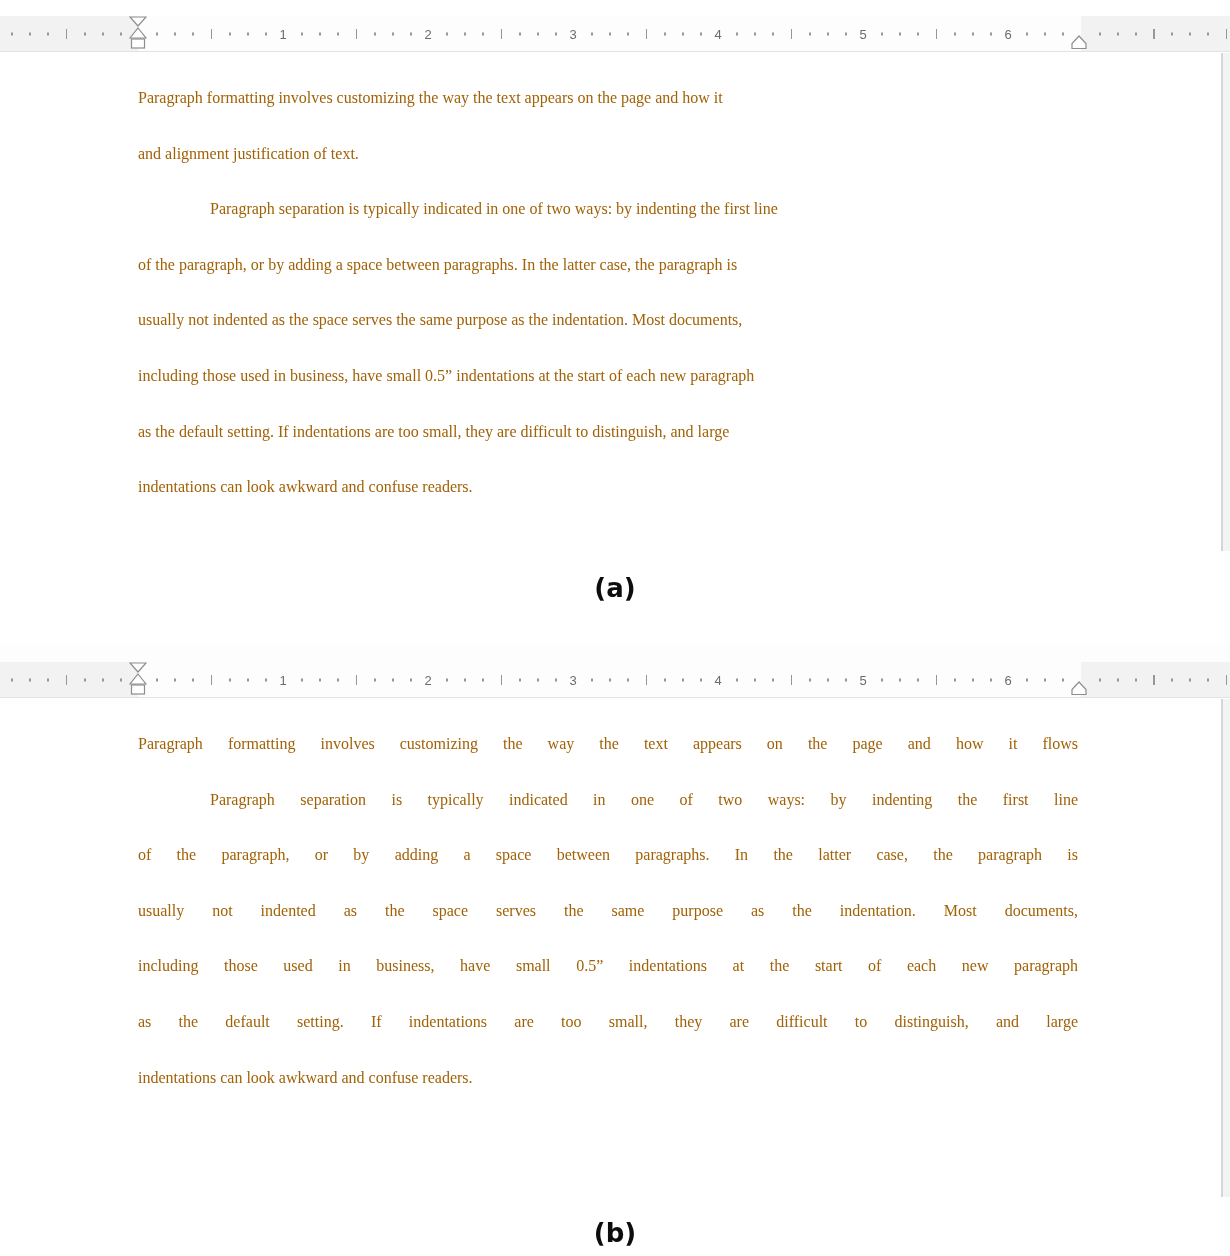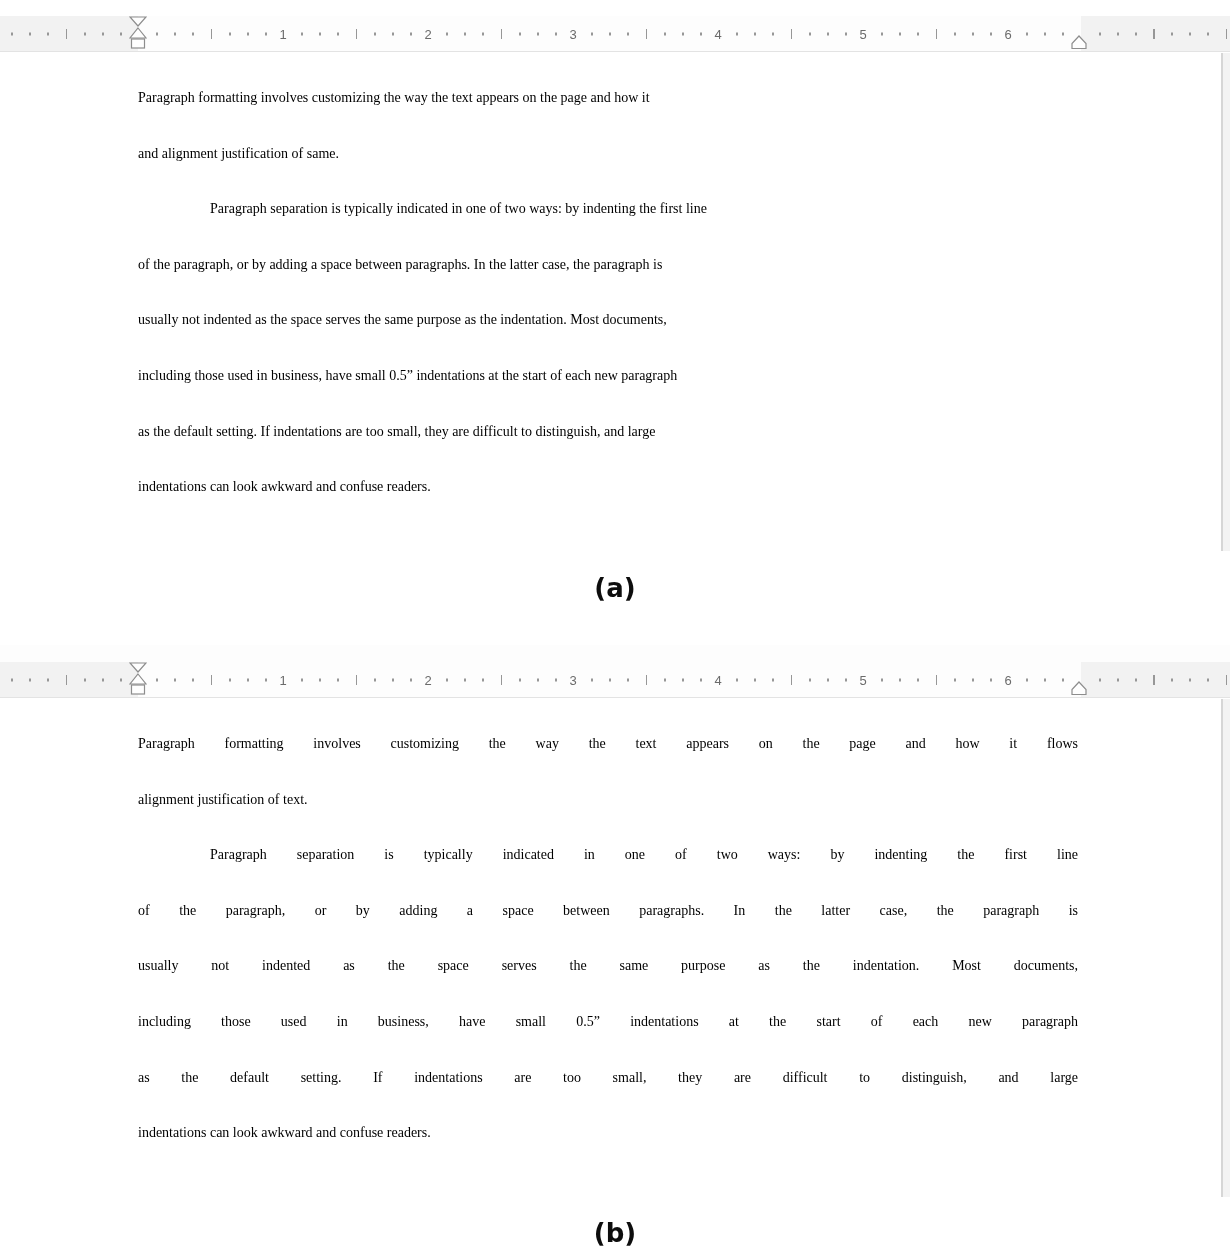--- a/index.html
+++ b/index.html
@@ -35,21 +35,21 @@
   .marker svg{display:block;}
   .m-first{left:129px;top:0px;}
   .m-hang{left:129px;top:11px;}
   .m-right{left:1070px;top:19px;}
 
   .doc{position:relative;background:#ffffff;}
   #panel-a .doc{height:520px;}
   #panel-b .doc{height:508px;}
   .text{
     padding:18px 0 0 138px;width:940px;
-    font-size:14px;color:#000000;
+    font-size:16px;color:#a16207;
   }
   .line{height:55.6px;line-height:55.6px;text-align:left;white-space:nowrap;}
   .line.j{white-space:normal;text-align:justify;text-align-last:justify;overflow:hidden;}
   .line.ind{text-indent:72px;}
 
   .edge-line{position:absolute;left:1221px;top:1px;width:2px;height:498px;background:#d6d6d6;}
   .edge-fill{position:absolute;left:1223px;top:1px;right:0;height:498px;background:#f3f3f3;}
 
   .fig-label{
     position:absolute;left:0;width:1230px;text-align:center;
@@ -147,21 +147,21 @@
     </span>
     <span class="marker m-right">
       <svg width="18" height="15" viewBox="0 0 18 15">
           <polygon points="9,1 16,8.5 16,13.5 2,13.5 2,8.5" fill="#fefefe" stroke="#8d8d8d" stroke-width="1.2"></polygon>
         </svg>
     </span>
   </div>
   <div class="doc">
     <div class="text">
         <div class="line">Paragraph formatting involves customizing the way the text appears on the page and how it</div>
-        <div class="line">and alignment justification of same.</div>
+        <div class="line">and alignment justification of text.</div>
         <div class="line ind">Paragraph separation is typically indicated in one of two ways: by indenting the first line</div>
         <div class="line">of the paragraph, or by adding a space between paragraphs. In the latter case, the paragraph is</div>
         <div class="line">usually not indented as the space serves the same purpose as the indentation. Most documents,</div>
         <div class="line">including those used in business, have small 0.5” indentations at the start of each new paragraph</div>
         <div class="line">as the default setting. If indentations are too small, they are difficult to distinguish, and large</div>
         <div class="line">indentations can look awkward and confuse readers.</div>
       </div>
     <div class="edge-line"></div>
     <div class="edge-fill"></div>
   </div>
@@ -253,21 +253,20 @@
     </span>
     <span class="marker m-right">
       <svg width="18" height="15" viewBox="0 0 18 15">
           <polygon points="9,1 16,8.5 16,13.5 2,13.5 2,8.5" fill="#fefefe" stroke="#8d8d8d" stroke-width="1.2"></polygon>
         </svg>
     </span>
   </div>
   <div class="doc">
     <div class="text">
         <div class="line j">Paragraph formatting involves customizing the way the text appears on the page and how it flows</div>
-        <div class="line">alignment justification of text.</div>
         <div class="line j ind">Paragraph separation is typically indicated in one of two ways: by indenting the first line</div>
         <div class="line j">of the paragraph, or by adding a space between paragraphs. In the latter case, the paragraph is</div>
         <div class="line j">usually not indented as the space serves the same purpose as the indentation. Most documents,</div>
         <div class="line j">including those used in business, have small 0.5” indentations at the start of each new paragraph</div>
         <div class="line j">as the default setting. If indentations are too small, they are difficult to distinguish, and large</div>
         <div class="line">indentations can look awkward and confuse readers.</div>
       </div>
     <div class="edge-line"></div>
     <div class="edge-fill"></div>
   </div>

